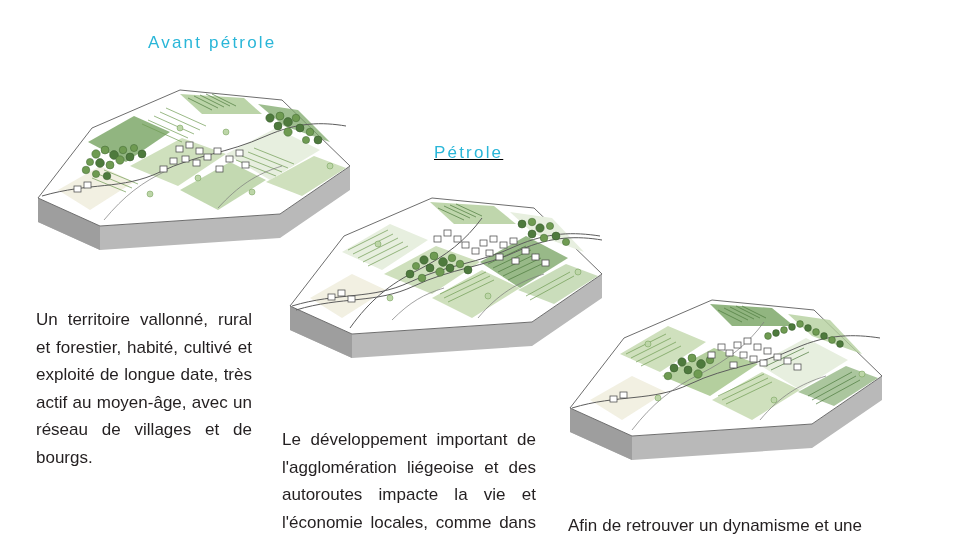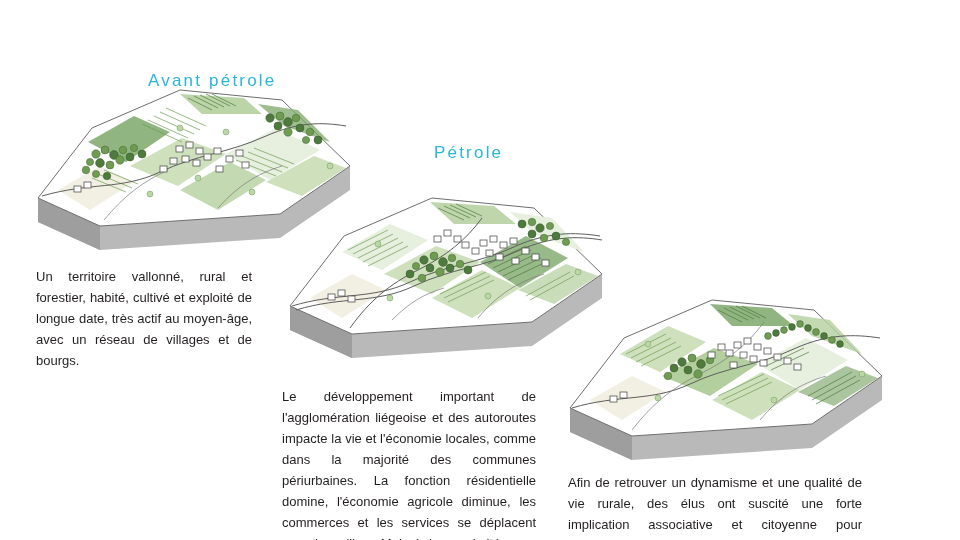--- a/index.html
+++ b/index.html
@@ -28,24 +28,25 @@
     font-size: 17px;
     letter-spacing: 2.2px;
     font-weight: 400;
     white-space: nowrap;
   }
   .block-wrap {
     position: absolute;
   }
   .caption {
     position: absolute;
-    font-size: 13px;
+    font-size: 17px;
     line-height: 1.62;
     color: #231f20;
     text-align: justify;
+    margin-top: 40px;
   }
   svg { display: block; overflow: visible; }
   .terr-edge { fill: #b9b9b9; }
   .terr-edge-dark { fill: #9e9e9e; }
   .terr-top { fill: #ffffff; stroke: #6e6e6e; stroke-width: 1; }
   .fld-lgreen { fill: #cfe0bd; }
   .fld-mgreen { fill: #b4cf9e; }
   .fld-dgreen { fill: #7ea86a; }
   .fld-pale { fill: #e7efdf; }
   .fld-cream { fill: #f2f0e2; }
@@ -56,21 +57,21 @@
   .house { fill: #ffffff; stroke: #4a4a4a; stroke-width: 0.75; }
   .tree { fill: #6f9b52; stroke: #3f6630; stroke-width: 0.5; }
   .tree-dark { fill: #4e7a3d; stroke: #34562b; stroke-width: 0.5; }
   .tree-pale { fill: #bdd6a8; stroke: #6f9b52; stroke-width: 0.5; }
 </style>
 </head>
 <body>
 
 <div class="stage">
 
-  <div class="panel" style="left:148px; top:33px;margin-top:38px;">
+  <div class="panel" style="left:148px; top:33px;">
     <div class="panel-title">Avant pétrole</div>
   </div>
 
   <div class="block-wrap" style="left:30px; top:70px;">
     <svg width="330" height="180" viewBox="0 0 330 180">
 
       <path class="terr-edge" d="M8,128 L8,152 L70,180 L250,168 L320,120 L320,96 L250,144 L70,156 Z"></path>
       <path class="terr-edge-dark" d="M8,128 L8,152 L70,180 L70,156 Z"></path>
 
       <path class="terr-top" d="M8,128 L62,58 L150,20 L252,30 L320,96 L250,144 L70,156 Z"></path>
@@ -165,21 +166,21 @@
         <rect class="house" x="186" y="96" width="7" height="6"></rect>
         <rect class="house" x="212" y="92" width="7" height="6"></rect>
         <rect class="house" x="44" y="116" width="7" height="6"></rect>
         <rect class="house" x="54" y="112" width="7" height="6"></rect>
       </g>
     </svg>
   </div>
 
   <div class="caption" style="left:36px; top:266px; width:216px;">Un territoire vallonné, rural et forestier, habité, cultivé et exploité de longue date, très actif au moyen-âge, avec un réseau de villages et de bourgs.</div>
 
-  <div class="panel" style="left:434px; top:143px;">
+  <div class="panel" style="left:434px; top:143px;text-decoration:underline;">
     <div class="panel-title">Pétrole</div>
   </div>
 
   <div class="block-wrap" style="left:282px; top:178px;">
     <svg width="330" height="180" viewBox="0 0 330 180">
       <path class="terr-edge" d="M8,128 L8,152 L70,180 L250,168 L320,120 L320,96 L250,144 L70,156 Z"></path>
       <path class="terr-edge-dark" d="M8,128 L8,152 L70,180 L70,156 Z"></path>
       <path class="terr-top" d="M8,128 L62,58 L150,20 L252,30 L320,96 L250,144 L70,156 Z"></path>
 
       <path class="fld-pale" d="M60,74 L108,46 L146,62 L100,92 Z"></path>

